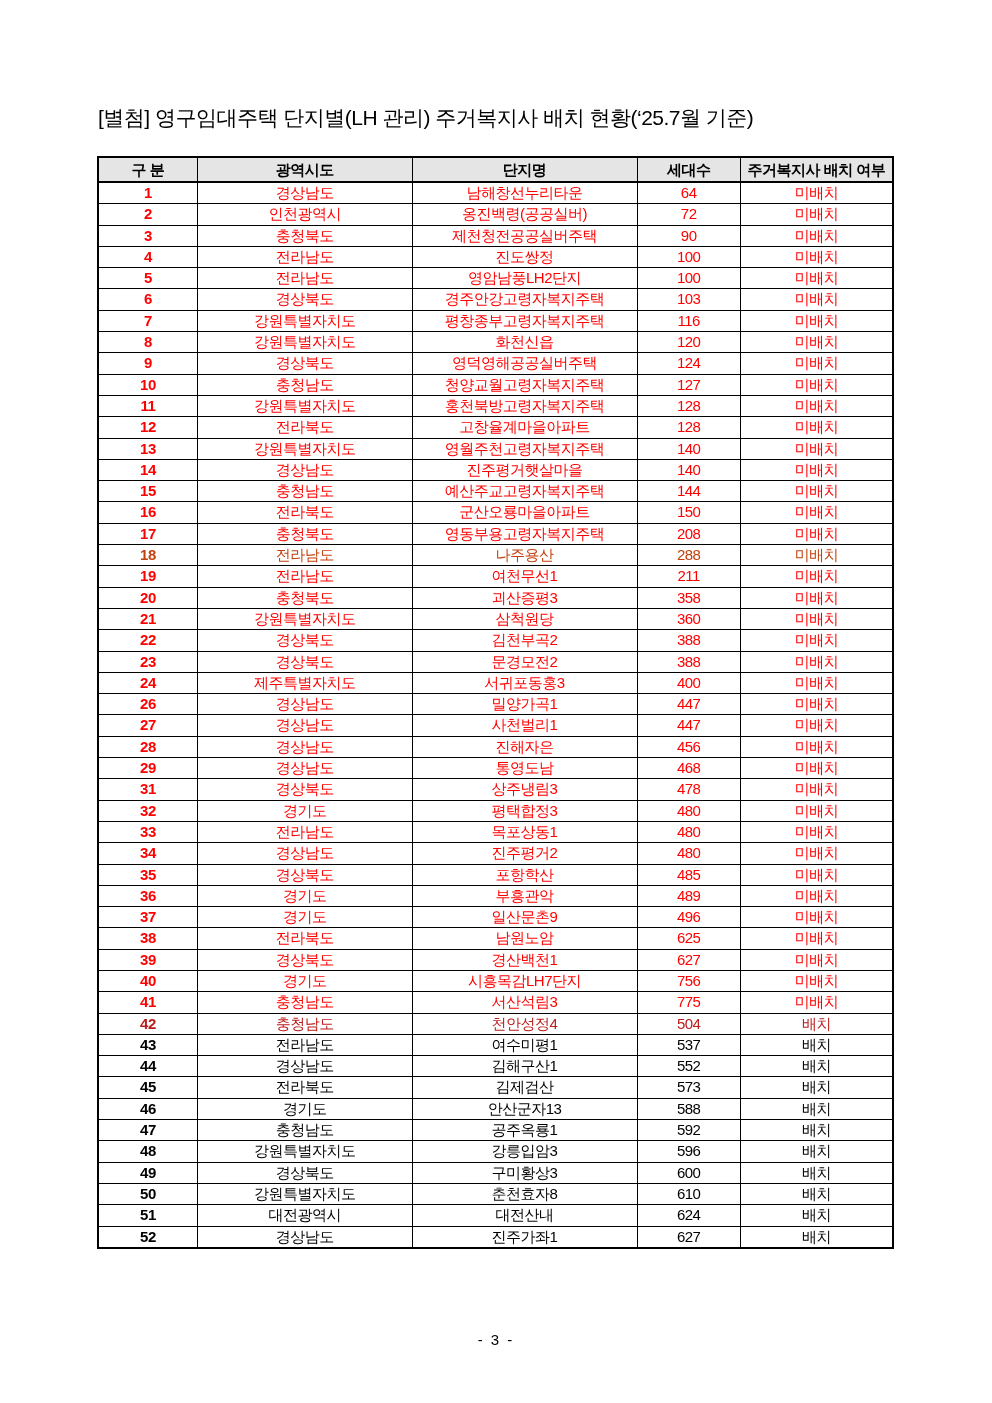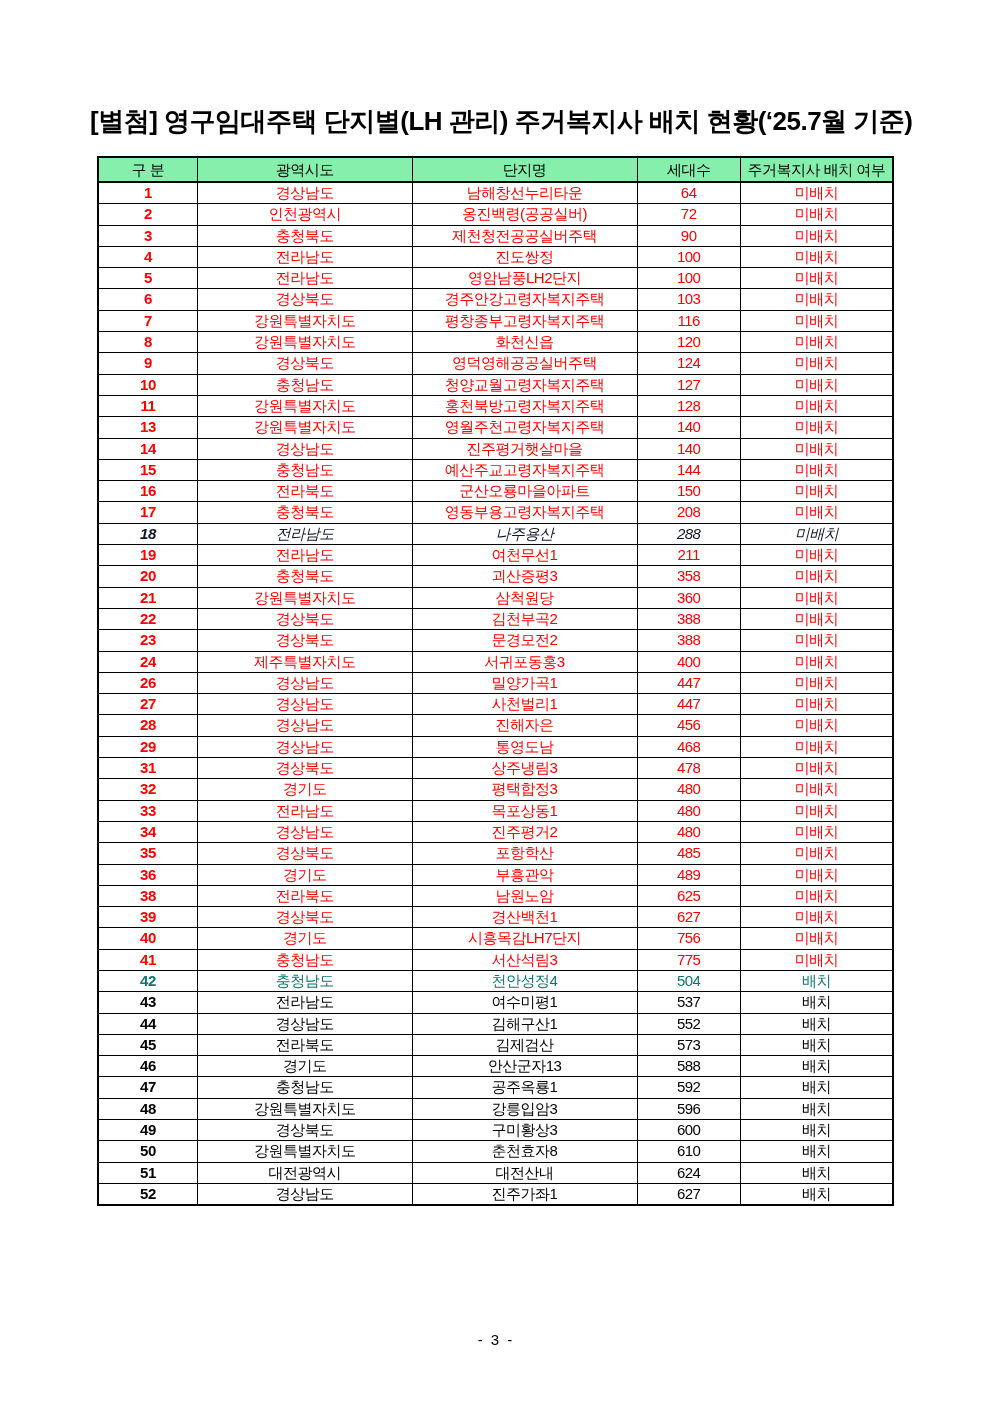--- a/index.html
+++ b/index.html
@@ -10,48 +10,48 @@
   }
   .page {
     position: relative;
     width: 992px;
     height: 1403px;
     background: #ffffff;
     overflow: hidden;
   }
   .doc-title {
     position: absolute;
-    left: 90px;
+    left: 98px;
     top: 104px;
     width: 860px;
-    font-size: 26px;
-    font-weight: bold;
+    font-size: 21px;
+    font-weight: normal;
     color: #000000;
     letter-spacing: -0.5px;
     white-space: nowrap;
   }
   table.placement-table {
     position: absolute;
     left: 97px;
     top: 156px;
     width: 797px;
     border-collapse: collapse;
     table-layout: fixed;
     border: 2px solid #000000;
     font-size: 15px;
   }
   table.placement-table col.c-no        { width: 12.5%; }
   table.placement-table col.c-region    { width: 27.0%; }
   table.placement-table col.c-complex   { width: 28.3%; }
   table.placement-table col.c-households{ width: 13.0%; }
   table.placement-table col.c-status    { width: 19.2%; }
   table.placement-table th {
-    background: #86efac;
+    background: #e5e5e5;
     color: #000000;
-    font-weight: normal;
+    font-weight: bold;
     border: 1px solid #000000;
     border-bottom: 2px solid #000000;
     height: 23px;
     line-height: 23px;
     padding: 0;
     letter-spacing: -0.5px;
     white-space: nowrap;
     overflow: hidden;
   }
   table.placement-table td {
@@ -174,20 +174,27 @@
       <td>미배치</td>
     </tr>
         <tr style="color: rgb(255, 0, 0);">
       <td class="no-cell">11</td>
       <td>강원특별자치도</td>
       <td>홍천북방고령자복지주택</td>
       <td>128</td>
       <td>미배치</td>
     </tr>
         <tr style="color: rgb(255, 0, 0);">
+      <td class="no-cell">12</td>
+      <td>전라북도</td>
+      <td>고창율계마을아파트</td>
+      <td>128</td>
+      <td>미배치</td>
+    </tr>
+        <tr style="color: rgb(255, 0, 0);">
       <td class="no-cell">13</td>
       <td>강원특별자치도</td>
       <td>영월주천고령자복지주택</td>
       <td>140</td>
       <td>미배치</td>
     </tr>
         <tr style="color: rgb(255, 0, 0);">
       <td class="no-cell">14</td>
       <td>경상남도</td>
       <td>진주평거햇살마을</td>
@@ -208,21 +215,21 @@
       <td>150</td>
       <td>미배치</td>
     </tr>
         <tr style="color: rgb(255, 0, 0);">
       <td class="no-cell">17</td>
       <td>충청북도</td>
       <td>영동부용고령자복지주택</td>
       <td>208</td>
       <td>미배치</td>
     </tr>
-        <tr style="color: #0f172a; font-style: italic;">
+        <tr style="color: #c2410c;">
       <td class="no-cell">18</td>
       <td>전라남도</td>
       <td>나주용산</td>
       <td>288</td>
       <td>미배치</td>
     </tr>
         <tr style="color: rgb(255, 0, 0);">
       <td class="no-cell">19</td>
       <td>전라남도</td>
       <td>여천무선1</td>
@@ -325,20 +332,27 @@
       <td>경상북도</td>
       <td>포항학산</td>
       <td>485</td>
       <td>미배치</td>
     </tr>
         <tr style="color: rgb(255, 0, 0);">
       <td class="no-cell">36</td>
       <td>경기도</td>
       <td>부흥관악</td>
       <td>489</td>
+      <td>미배치</td>
+    </tr>
+        <tr style="color: rgb(255, 0, 0);">
+      <td class="no-cell">37</td>
+      <td>경기도</td>
+      <td>일산문촌9</td>
+      <td>496</td>
       <td>미배치</td>
     </tr>
         <tr style="color: rgb(255, 0, 0);">
       <td class="no-cell">38</td>
       <td>전라북도</td>
       <td>남원노암</td>
       <td>625</td>
       <td>미배치</td>
     </tr>
         <tr style="color: rgb(255, 0, 0);">
@@ -355,21 +369,21 @@
       <td>756</td>
       <td>미배치</td>
     </tr>
         <tr style="color: rgb(255, 0, 0);">
       <td class="no-cell">41</td>
       <td>충청남도</td>
       <td>서산석림3</td>
       <td>775</td>
       <td>미배치</td>
     </tr>
-        <tr style="color: #0f766e;">
+        <tr style="color: #b91c1c;">
       <td class="no-cell">42</td>
       <td>충청남도</td>
       <td>천안성정4</td>
       <td>504</td>
       <td>배치</td>
     </tr>
         <tr style="color: rgb(0, 0, 0);">
       <td class="no-cell">43</td>
       <td>전라남도</td>
       <td>여수미평1</td>

